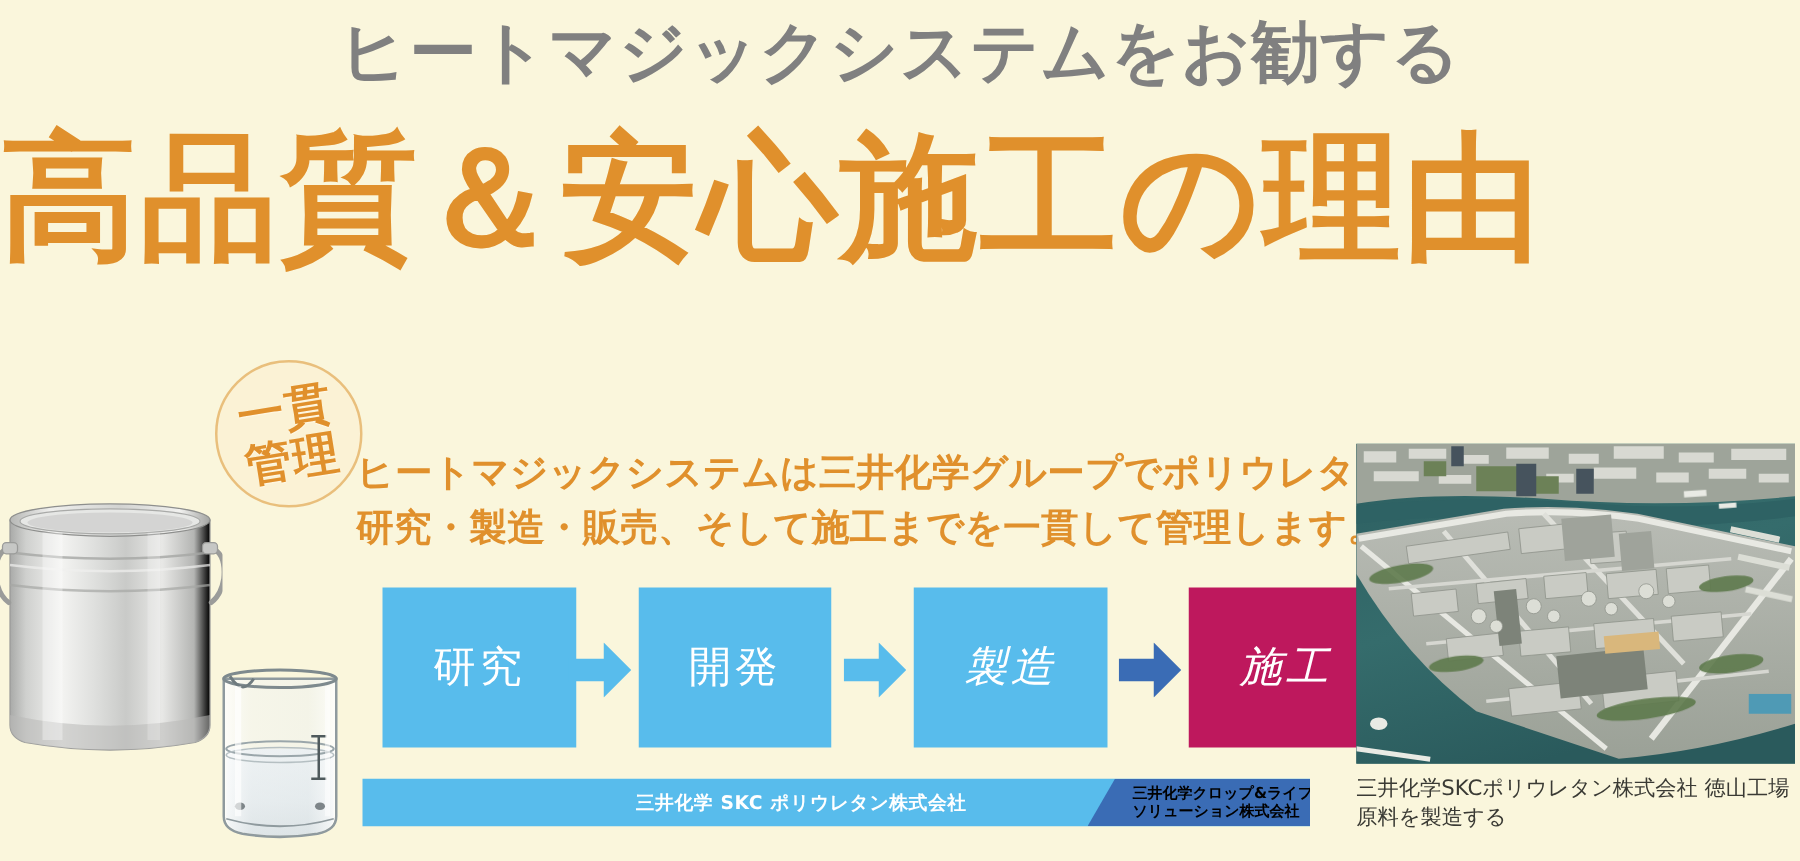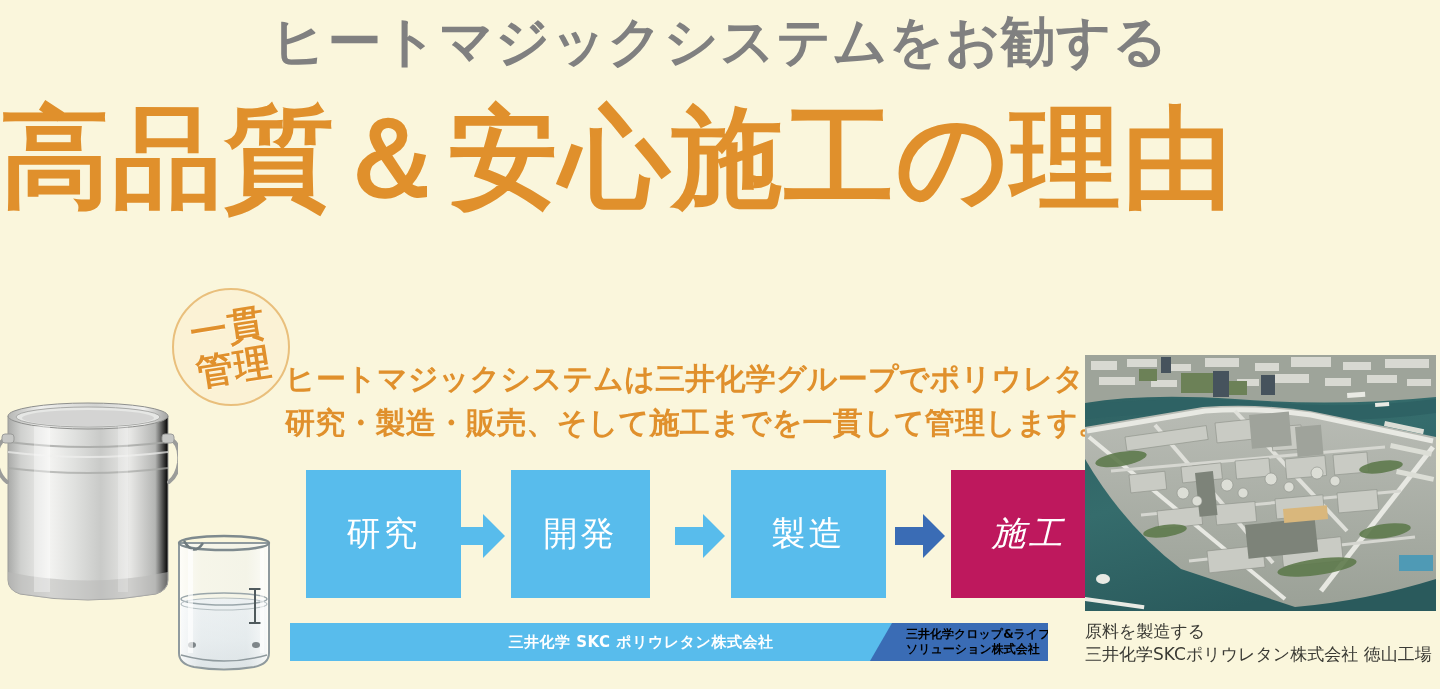--- a/index.html
+++ b/index.html
@@ -58,22 +58,22 @@
     position:absolute;left:290px;top:470px;width:758px;height:128px;
   }
   .fbox{
     position:absolute;top:0;height:128px;
     display:flex;align-items:center;justify-content:center;
     color:#ffffff;font-size:34px;font-weight:400;letter-spacing:3px;
   }
   .fbox.light{background:#58bcec;}
   .fbox.dark{background:#be185d;font-style:italic;}
   .b1{left:0;width:155px;margin-left:16px;}
-  .b2{left:221px;width:139px;}
-  .b3{left:441px;width:155px;}
+  .b2{left:221px;width:154px;}
+  .b3{left:441px;width:155px;font-style:italic;}
   .b4{left:661px;width:155px;}
 
   .arrow{
     position:absolute;top:44px;width:50px;height:44px;
   }
   .arrow svg{display:block;width:50px;height:44px;}
   .a1{left:165px;}
   .a2{left:385px;}
   .a3{left:605px;}
 
@@ -364,17 +364,17 @@
       <g fill="#e9eae4">
         <ellipse cx="18" cy="224" rx="7" ry="5"></ellipse>
         <rect x="0" y="242" width="60" height="4" transform="rotate(8 0 242)"></rect>
         <rect x="262" y="38" width="18" height="5" transform="rotate(-4 262 38)"></rect>
         <rect x="290" y="48" width="14" height="4" transform="rotate(-4 290 48)"></rect>
       </g>
     </svg>
   </div>
 
   <div class="caption">
+    <div>三井化学SKCポリウレタン株式会社 徳山工場</div>
     <div>原料を製造する</div>
-    <div>三井化学SKCポリウレタン株式会社 徳山工場</div>
   </div>
 
 </div>
 
 </body></html>

